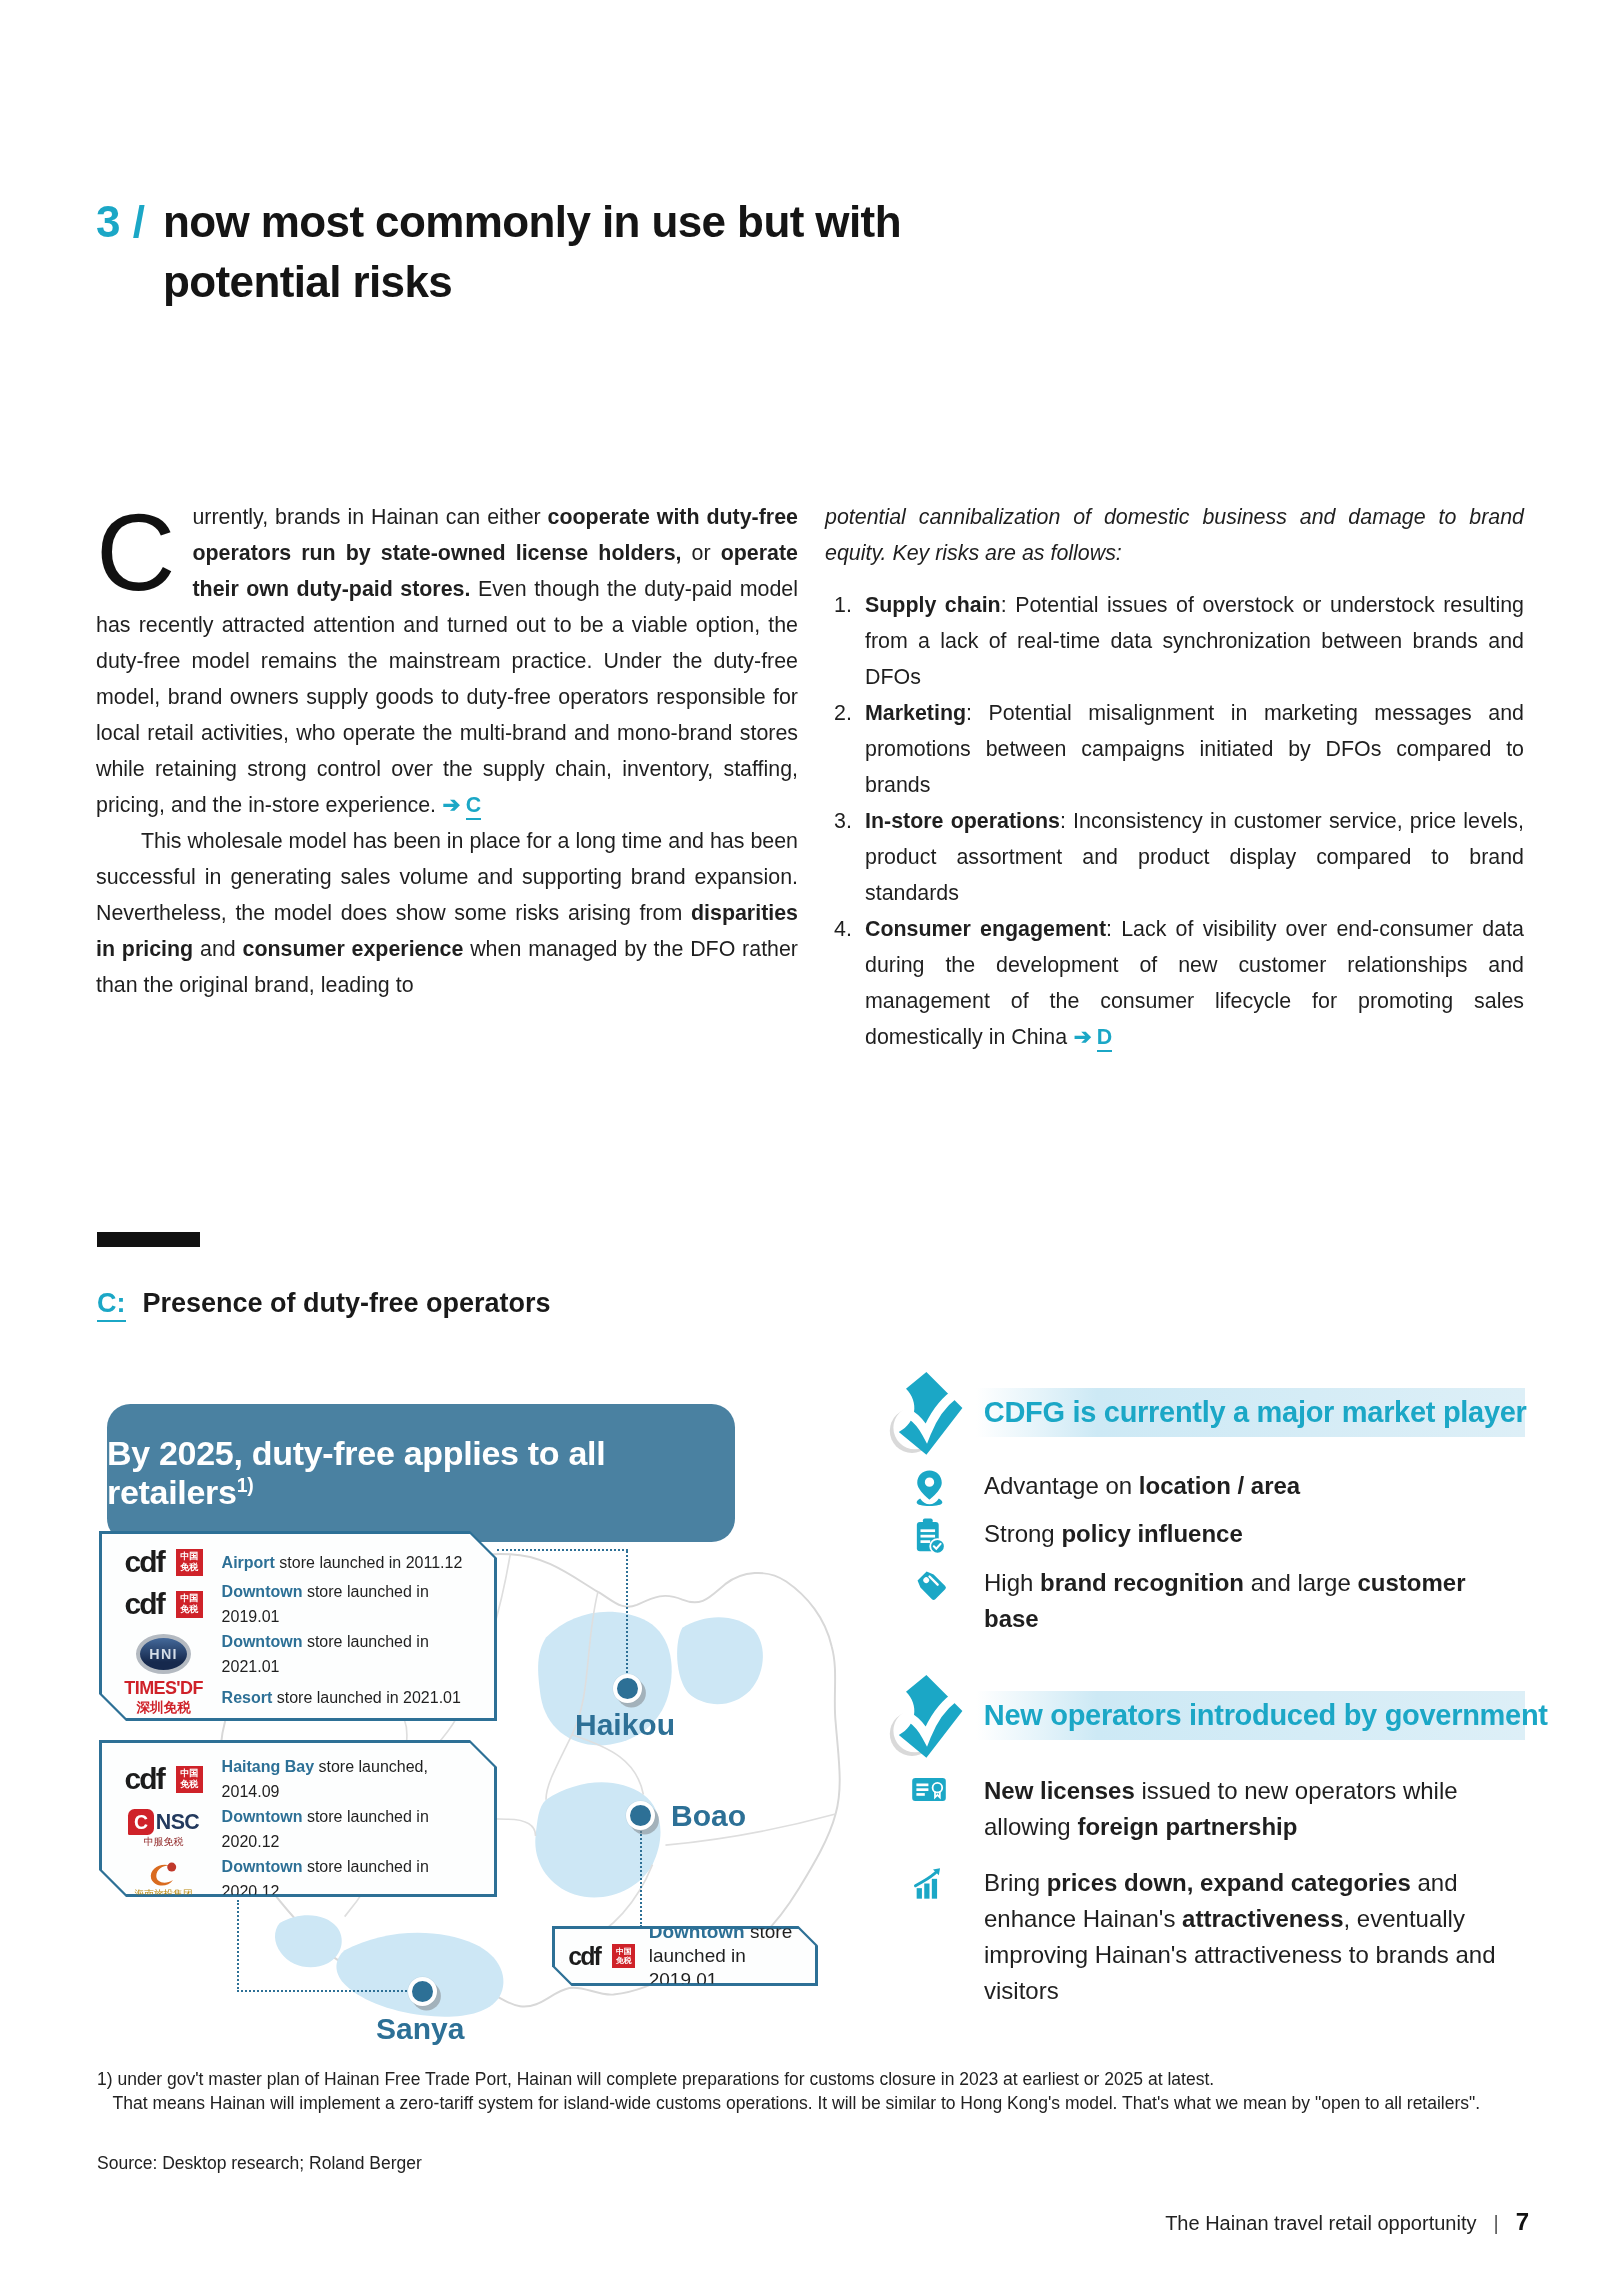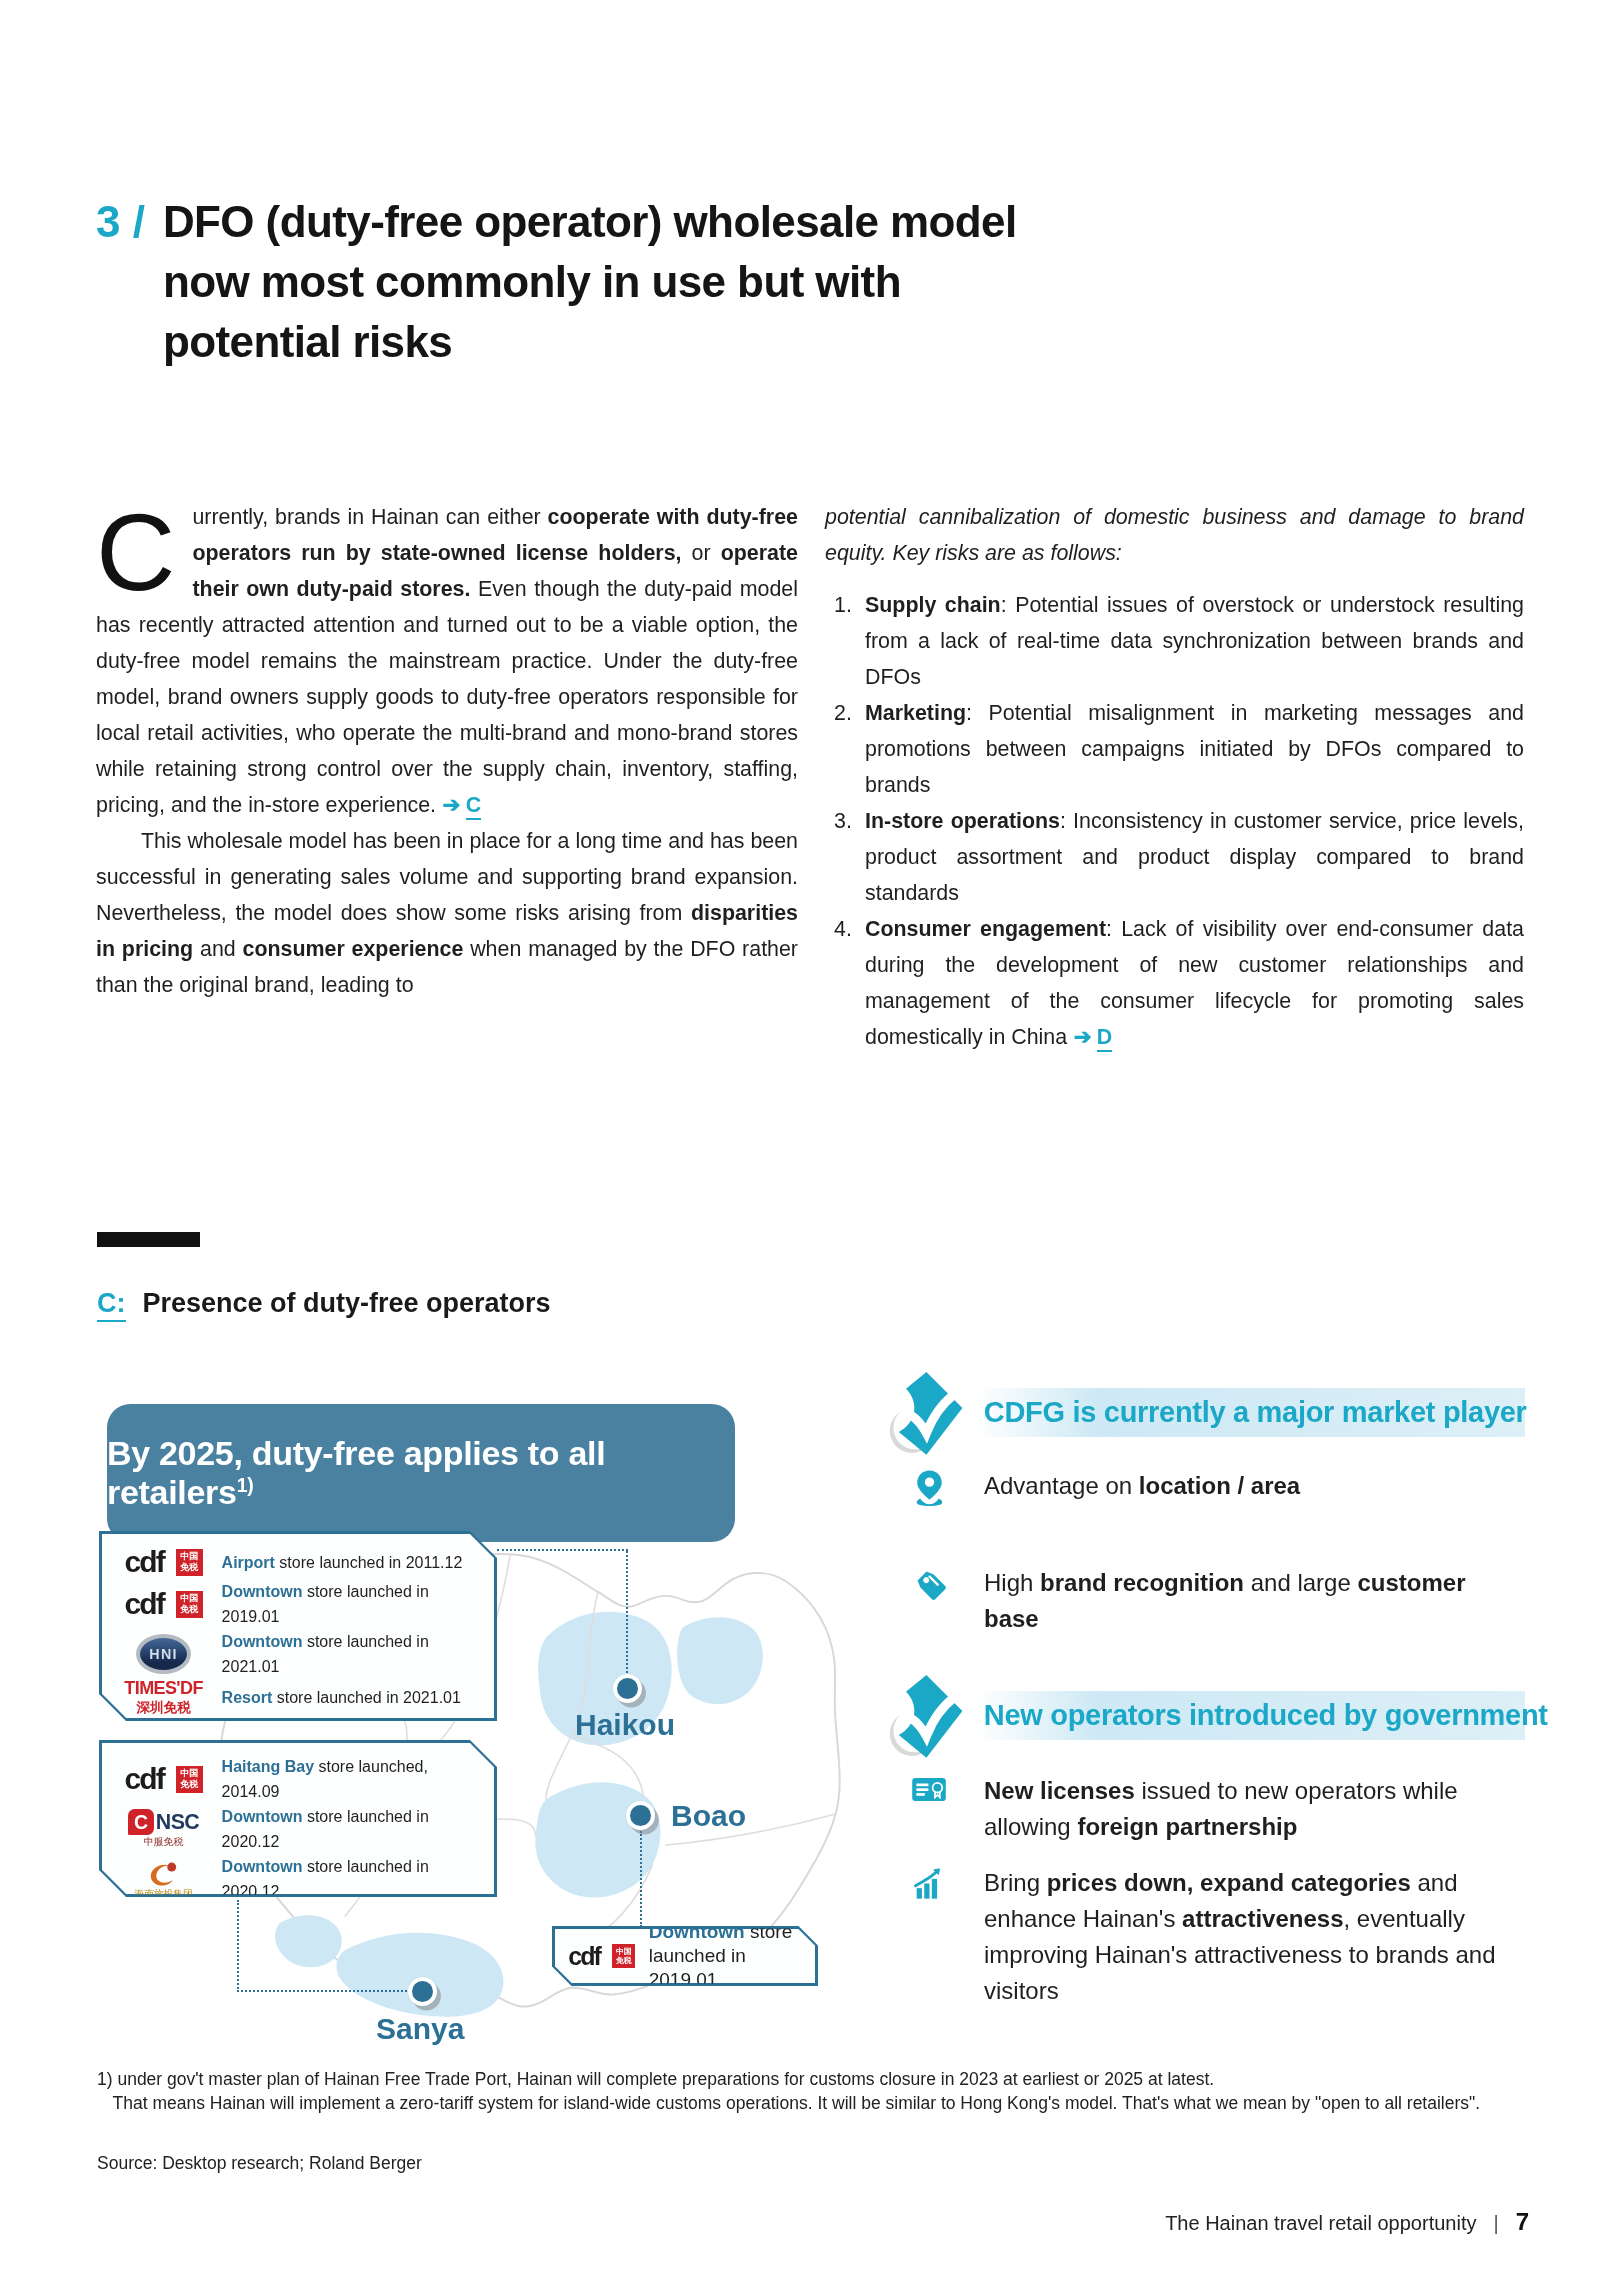--- a/index.html
+++ b/index.html
@@ -99,21 +99,20 @@
 </style>
 </head>
 <body>
 
 <div class="page">
 
   <div class="title-block">
     <span class="chapter">3 /</span>
     <div class="title">
       <h1>
-        <div>DFO (duty-free operator) wholesale model</div>
         <div>now most commonly in use but with</div>
         <div>potential risks</div>
       </h1>
     </div>
   </div>
 
   <div class="col col-left">
     <p><span class="dropcap">C</span><span><span>urrently, brands in Hainan can either </span><span class="sb">cooperate with duty-free operators run by state-owned license holders,</span><span> or </span><span class="sb">operate their own duty-paid stores.</span><span> Even though the duty-paid model has recently attracted attention and turned out to be a viable option, the duty-free model remains the mainstream practice. Under the duty-free model, brand owners supply goods to duty-free operators responsible for local retail activities, who operate the multi-brand and mono-brand stores while retaining strong control over the supply chain, inventory, staffing, pricing, and the in-store experience.</span></span><span class="xref"><span class="arrow">➔</span><span class="letter">C</span></span></p>
     <p class="p2"><span>This wholesale model has been in place for a long time and has been successful in generating sales volume and supporting brand expansion. Nevertheless, the model does show some risks arising from </span><span class="sb">disparities in pricing</span><span> and </span><span class="sb">consumer experience</span><span> when managed by the DFO rather than the original brand, leading to</span></p>
   </div>
@@ -307,20 +306,34 @@
   </div>
   <div class="bullet" style="top:1468px;">
     <span class="b-icon">
       <svg width="35" height="38" viewBox="0 0 60 64" fill="#1ba7c6">
           <path d="M30 2 C18 2 9 11 9 23 C9 36 30 52 30 52 C30 52 51 36 51 23 C51 11 42 2 30 2 Z M30 30 a8 8 0 1 1 0 -16 a8 8 0 0 1 0 16 Z"></path>
           <path d="M14 50 C10 52 8 55 8 57 C8 61 18 63 30 63 C42 63 52 61 52 57 C52 55 50 52 46 50 C42 56 36 60 30 60 C24 60 18 56 14 50 Z"></path>
         </svg>
     </span>
     <span class="b-text"><span>Advantage on </span><span class="sb">location / area</span></span>
   </div>
+  <div class="bullet" style="top:1516px;">
+    <span class="b-icon">
+      <svg width="34" height="38" viewBox="0 0 56 62" fill="#1ba7c6">
+          <rect x="8" y="8" width="36" height="48" rx="5"></rect>
+          <rect x="18" y="2" width="16" height="12" rx="3"></rect>
+          <rect x="14" y="20" width="24" height="4.5" fill="#fff"></rect>
+          <rect x="14" y="29" width="24" height="4.5" fill="#fff"></rect>
+          <rect x="14" y="38" width="16" height="4.5" fill="#fff"></rect>
+          <circle cx="42" cy="48" r="12" fill="#1ba7c6" stroke="#fff" stroke-width="3"></circle>
+          <path d="M36 48 l4 4 l7 -8" stroke="#fff" stroke-width="3.5" fill="none" stroke-linecap="round"></path>
+        </svg>
+    </span>
+    <span class="b-text"><span>Strong </span><span class="sb">policy influence</span></span>
+  </div>
   <div class="bullet" style="top:1565px;">
     <span class="b-icon">
       <svg width="35" height="35" viewBox="0 0 60 60" fill="#1ba7c6">
           <g transform="rotate(-45 30 30)">
             <path d="M19 12 L41 12 L46 24 L46 52 Q46 56 42 56 L18 56 Q14 56 14 52 L14 24 Z"></path>
             <circle cx="30" cy="22" r="5" fill="#fff"></circle>
           </g>
           <path d="M30 18 L44 32" stroke="#fff" stroke-width="4" stroke-linecap="round"></path>
         </svg>
     </span>

